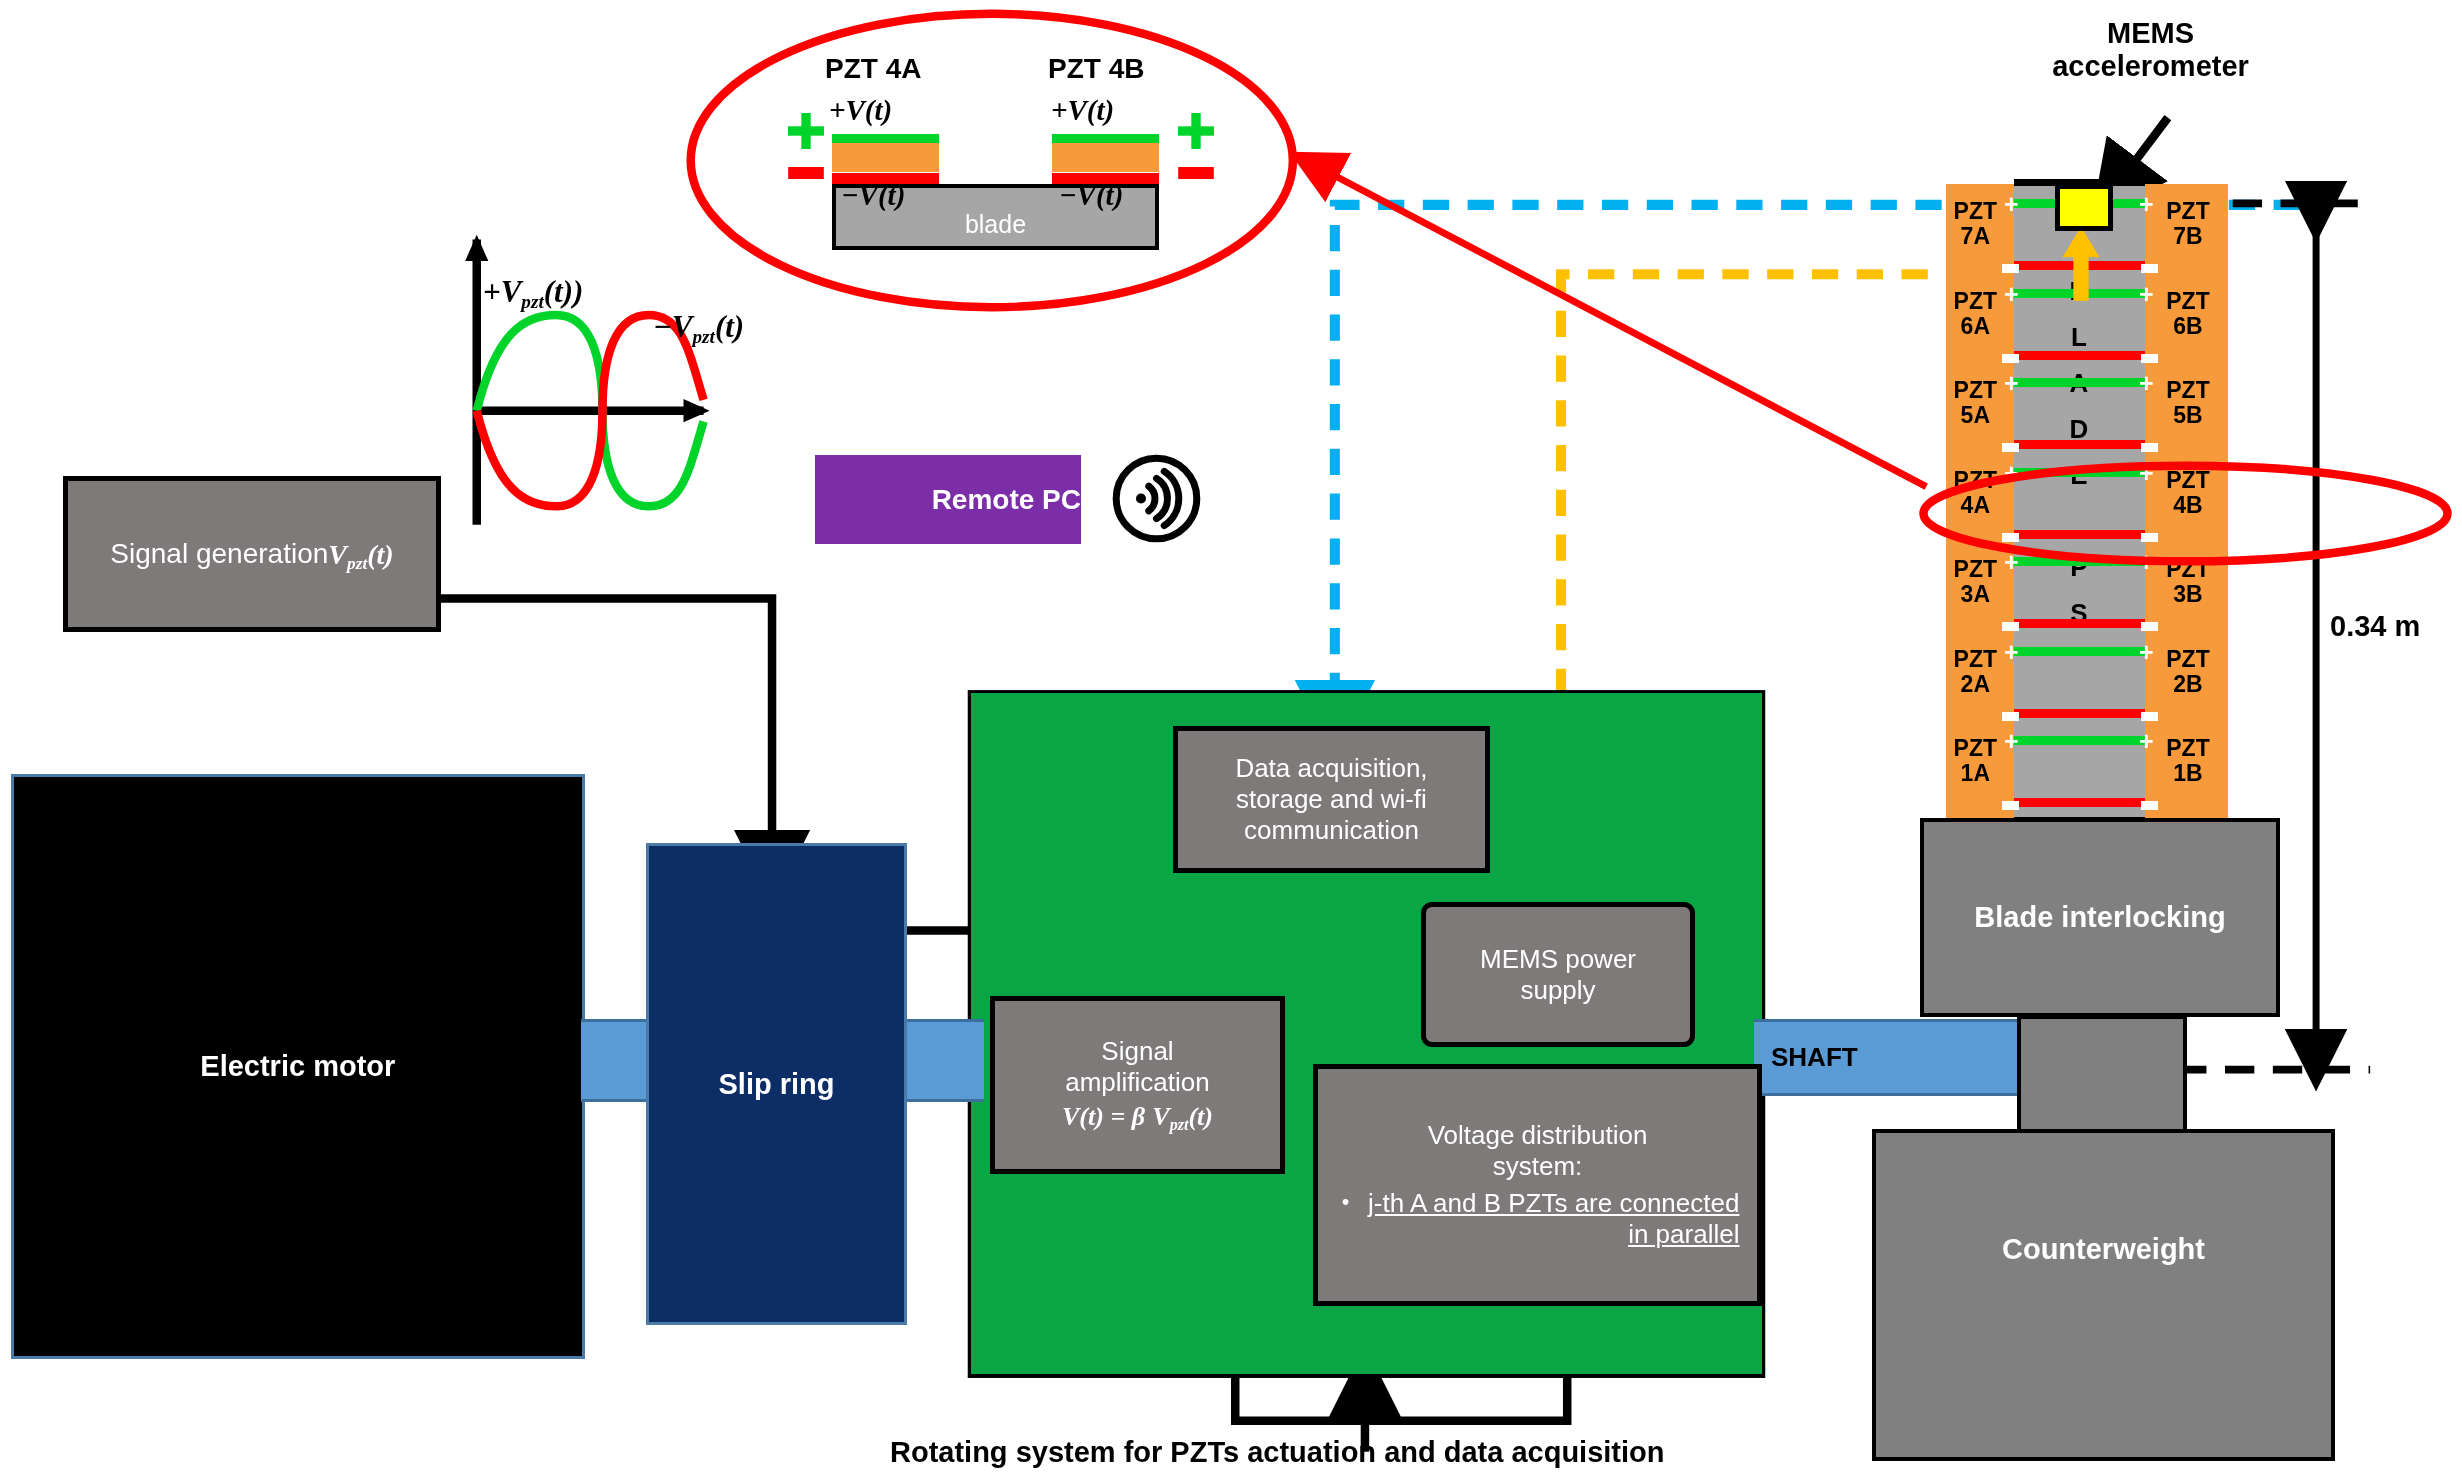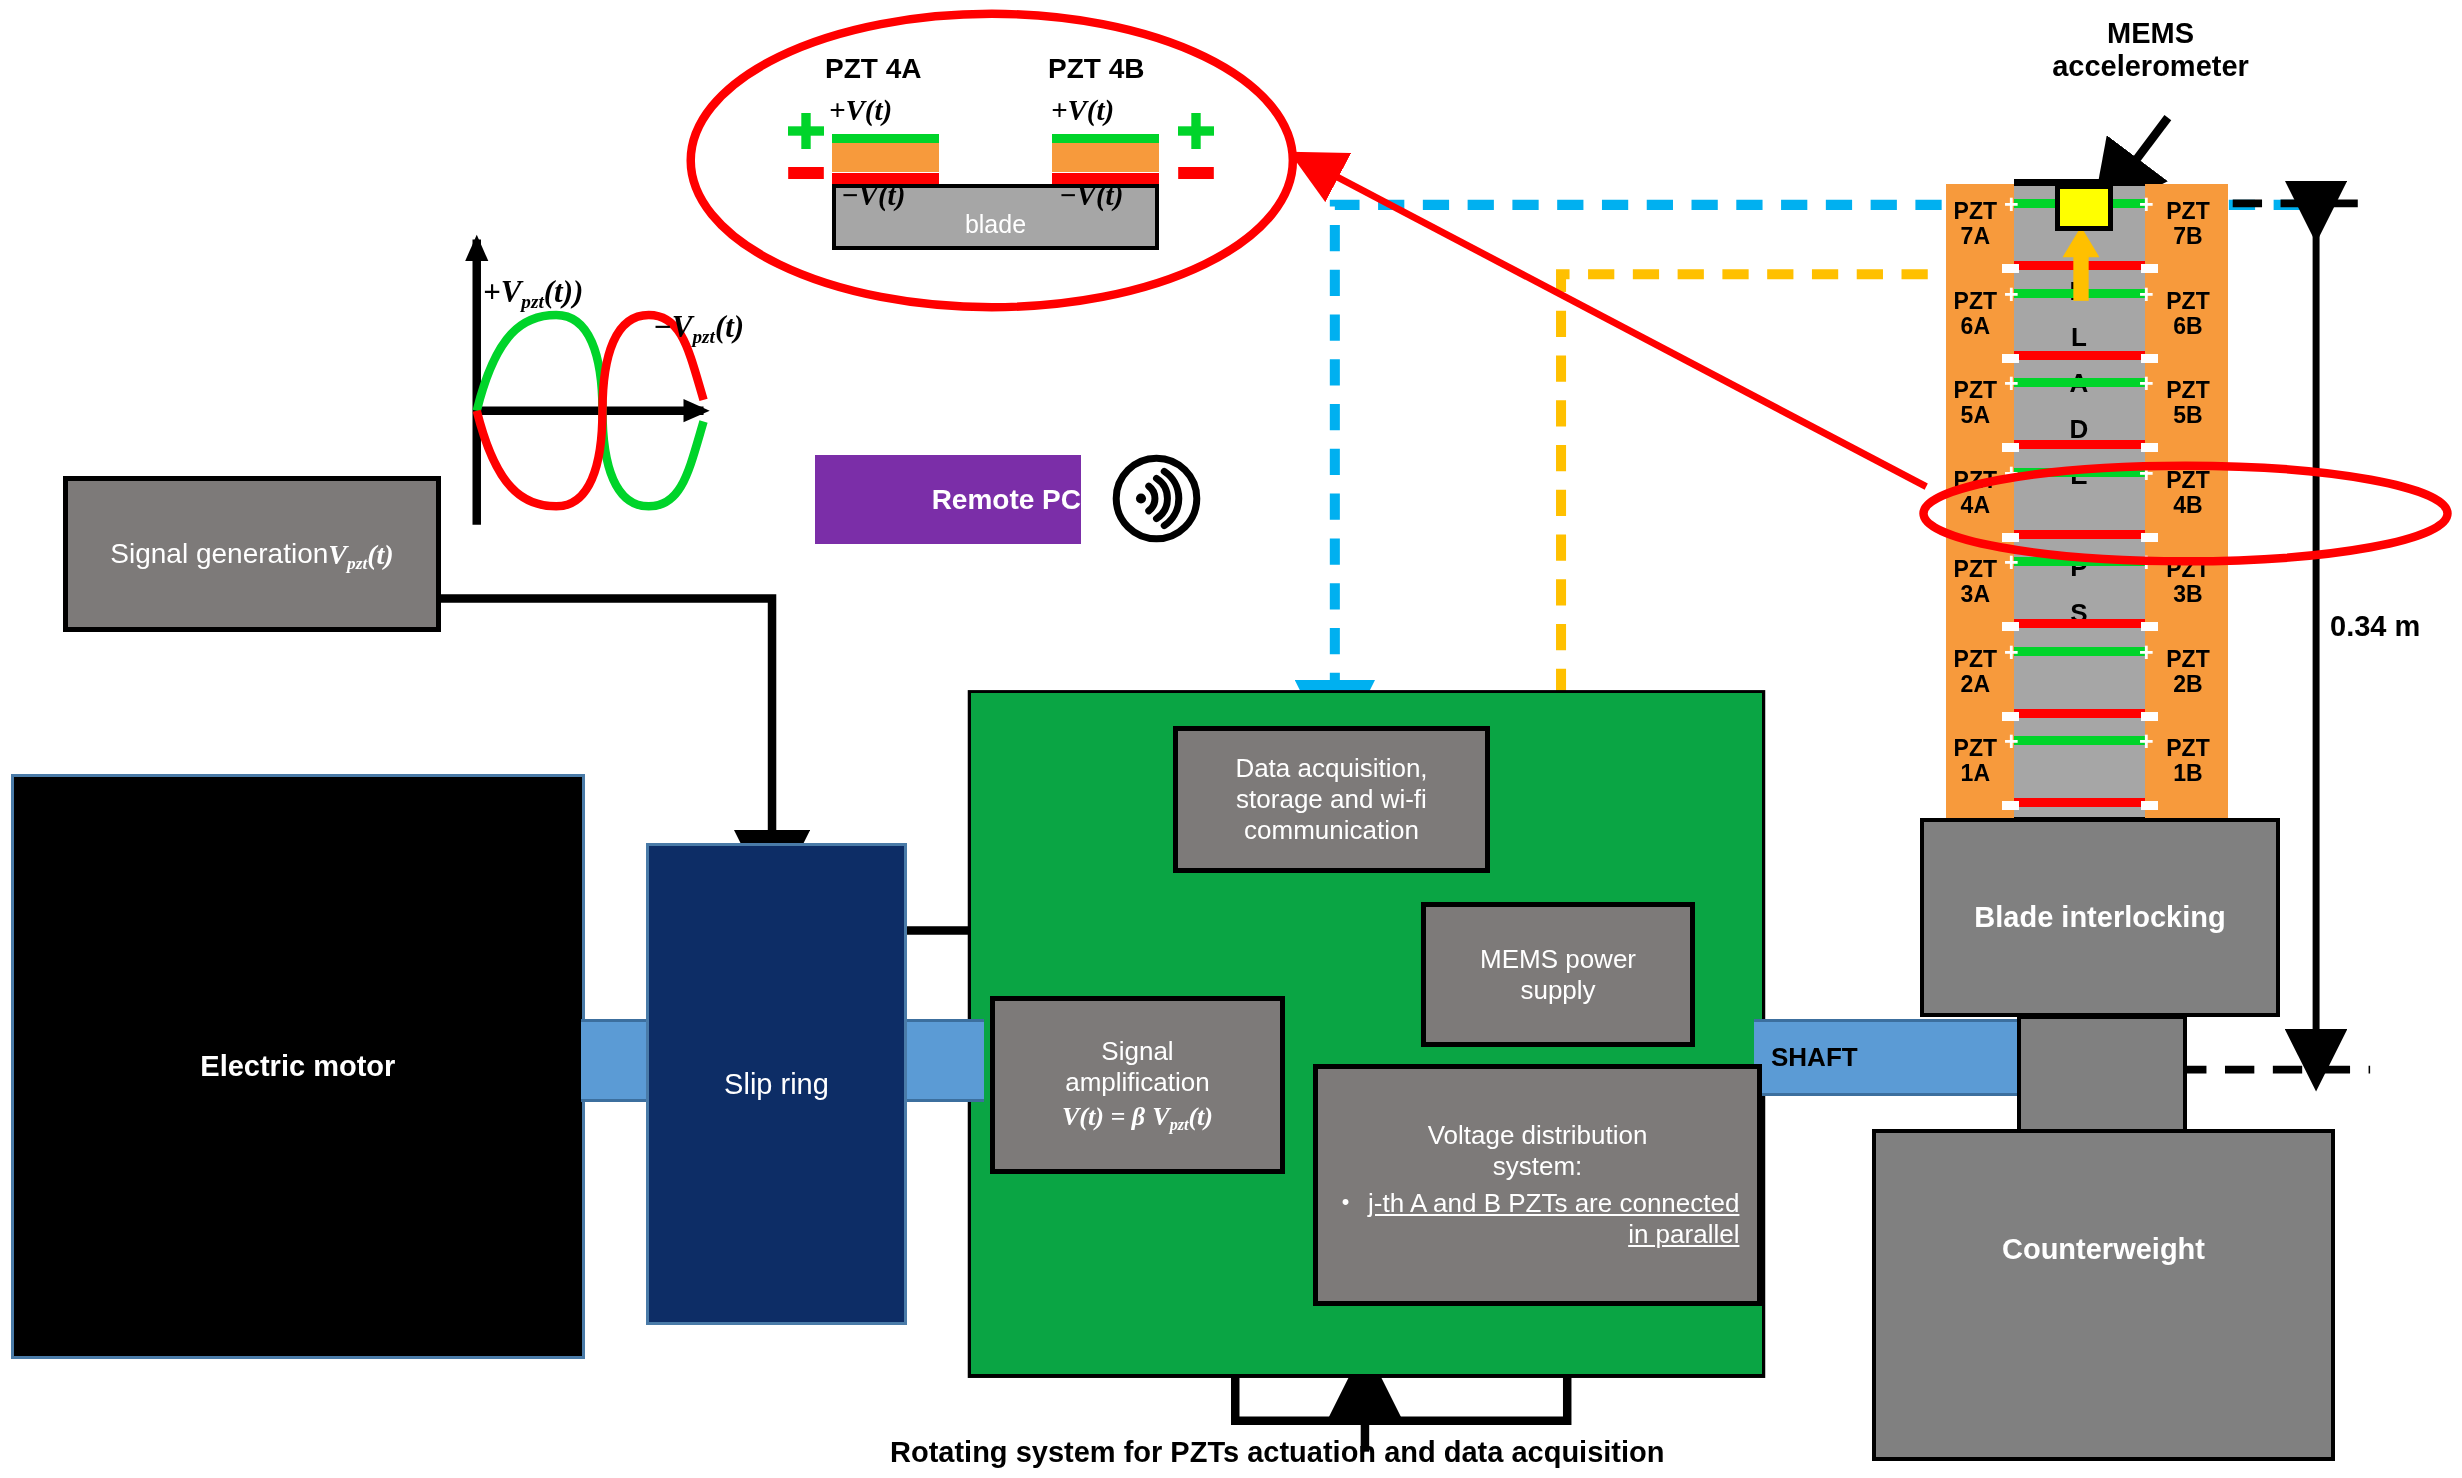--- a/index.html
+++ b/index.html
@@ -65,21 +65,21 @@
     <span>Electric motor</span>
   </div>
 
   <div class="abs" style="left:581px;top:1019px;width:137px;height:77px;background:#5b9bd5;border-top:3.9px solid #3c6f9e;border-bottom:3.9px solid #3c6f9e;"></div>
   <div class="abs" style="left:899px;top:1019px;width:85px;height:77px;background:#5b9bd5;border-top:3.9px solid #3c6f9e;border-bottom:3.9px solid #3c6f9e;"></div>
 
   <div class="abs box" style="left:1754px;top:1019px;width:263px;height:77px;background:#5b9bd5;border-top:3.9px solid #3c6f9e;border-bottom:3.9px solid #3c6f9e;color:#000;font-size:26px;font-weight:700;justify-content:flex-start;padding-left:17px;">
     <span>SHAFT</span>
   </div>
 
-  <div class="abs box" style="left:646px;top:843px;width:261px;height:482px;background:#0d2d66;border:3.9px solid #4a7ba8;color:#fff;font-size:29px;font-weight:400;">
+  <div class="abs box" style="left:646px;top:843px;width:261px;height:482px;background:#0d2d66;border:3.9px solid #4a7ba8;color:#fff;font-size:29px;font-weight:700;">
     <span>Slip ring</span>
   </div>
 
   <div class="abs box graybox" style="left:63px;top:476px;width:378px;height:156px;font-size:28px;flex-direction:row;">
     <div>Signal generation</div>
     <div style="margin-top:4.6px;">
       <span class="it">V</span><span class="it sub">pzt</span><span class="it">(t)</span>
     </div>
   </div>
 
@@ -169,21 +169,21 @@
   <div class="abs lbl it" style="left:1059px;top:179px;font-size:29px;">
     <span>−V(t)</span>
   </div>
 
   <div class="abs box graybox" style="left:1173px;top:726px;width:317px;height:147px;font-size:26px;flex-direction:column;text-align:right;">
     <div>Data acquisition,</div>
     <div>storage and wi-fi</div>
     <div>communication</div>
   </div>
 
-  <div class="abs box graybox" style="left:1421px;top:902px;width:274px;height:145px;font-size:26px;flex-direction:column;">
+  <div class="abs box graybox" style="left:1421px;top:902px;width:274px;height:145px;font-size:26px;flex-direction:column;border-radius:11px;">
     <div>MEMS power</div>
     <div>supply</div>
   </div>
 
   <div class="abs box graybox" style="left:990px;top:996px;width:295px;height:178px;font-size:26px;flex-direction:column;">
     <div>Signal</div>
     <div>amplification</div>
     <div style="margin-top:3.1px;">
       <span class="it">V(t) = </span><span class="it">β</span> <span class="it">V</span><span class="it sub">pzt</span><span class="it">(t)</span>
     </div>

